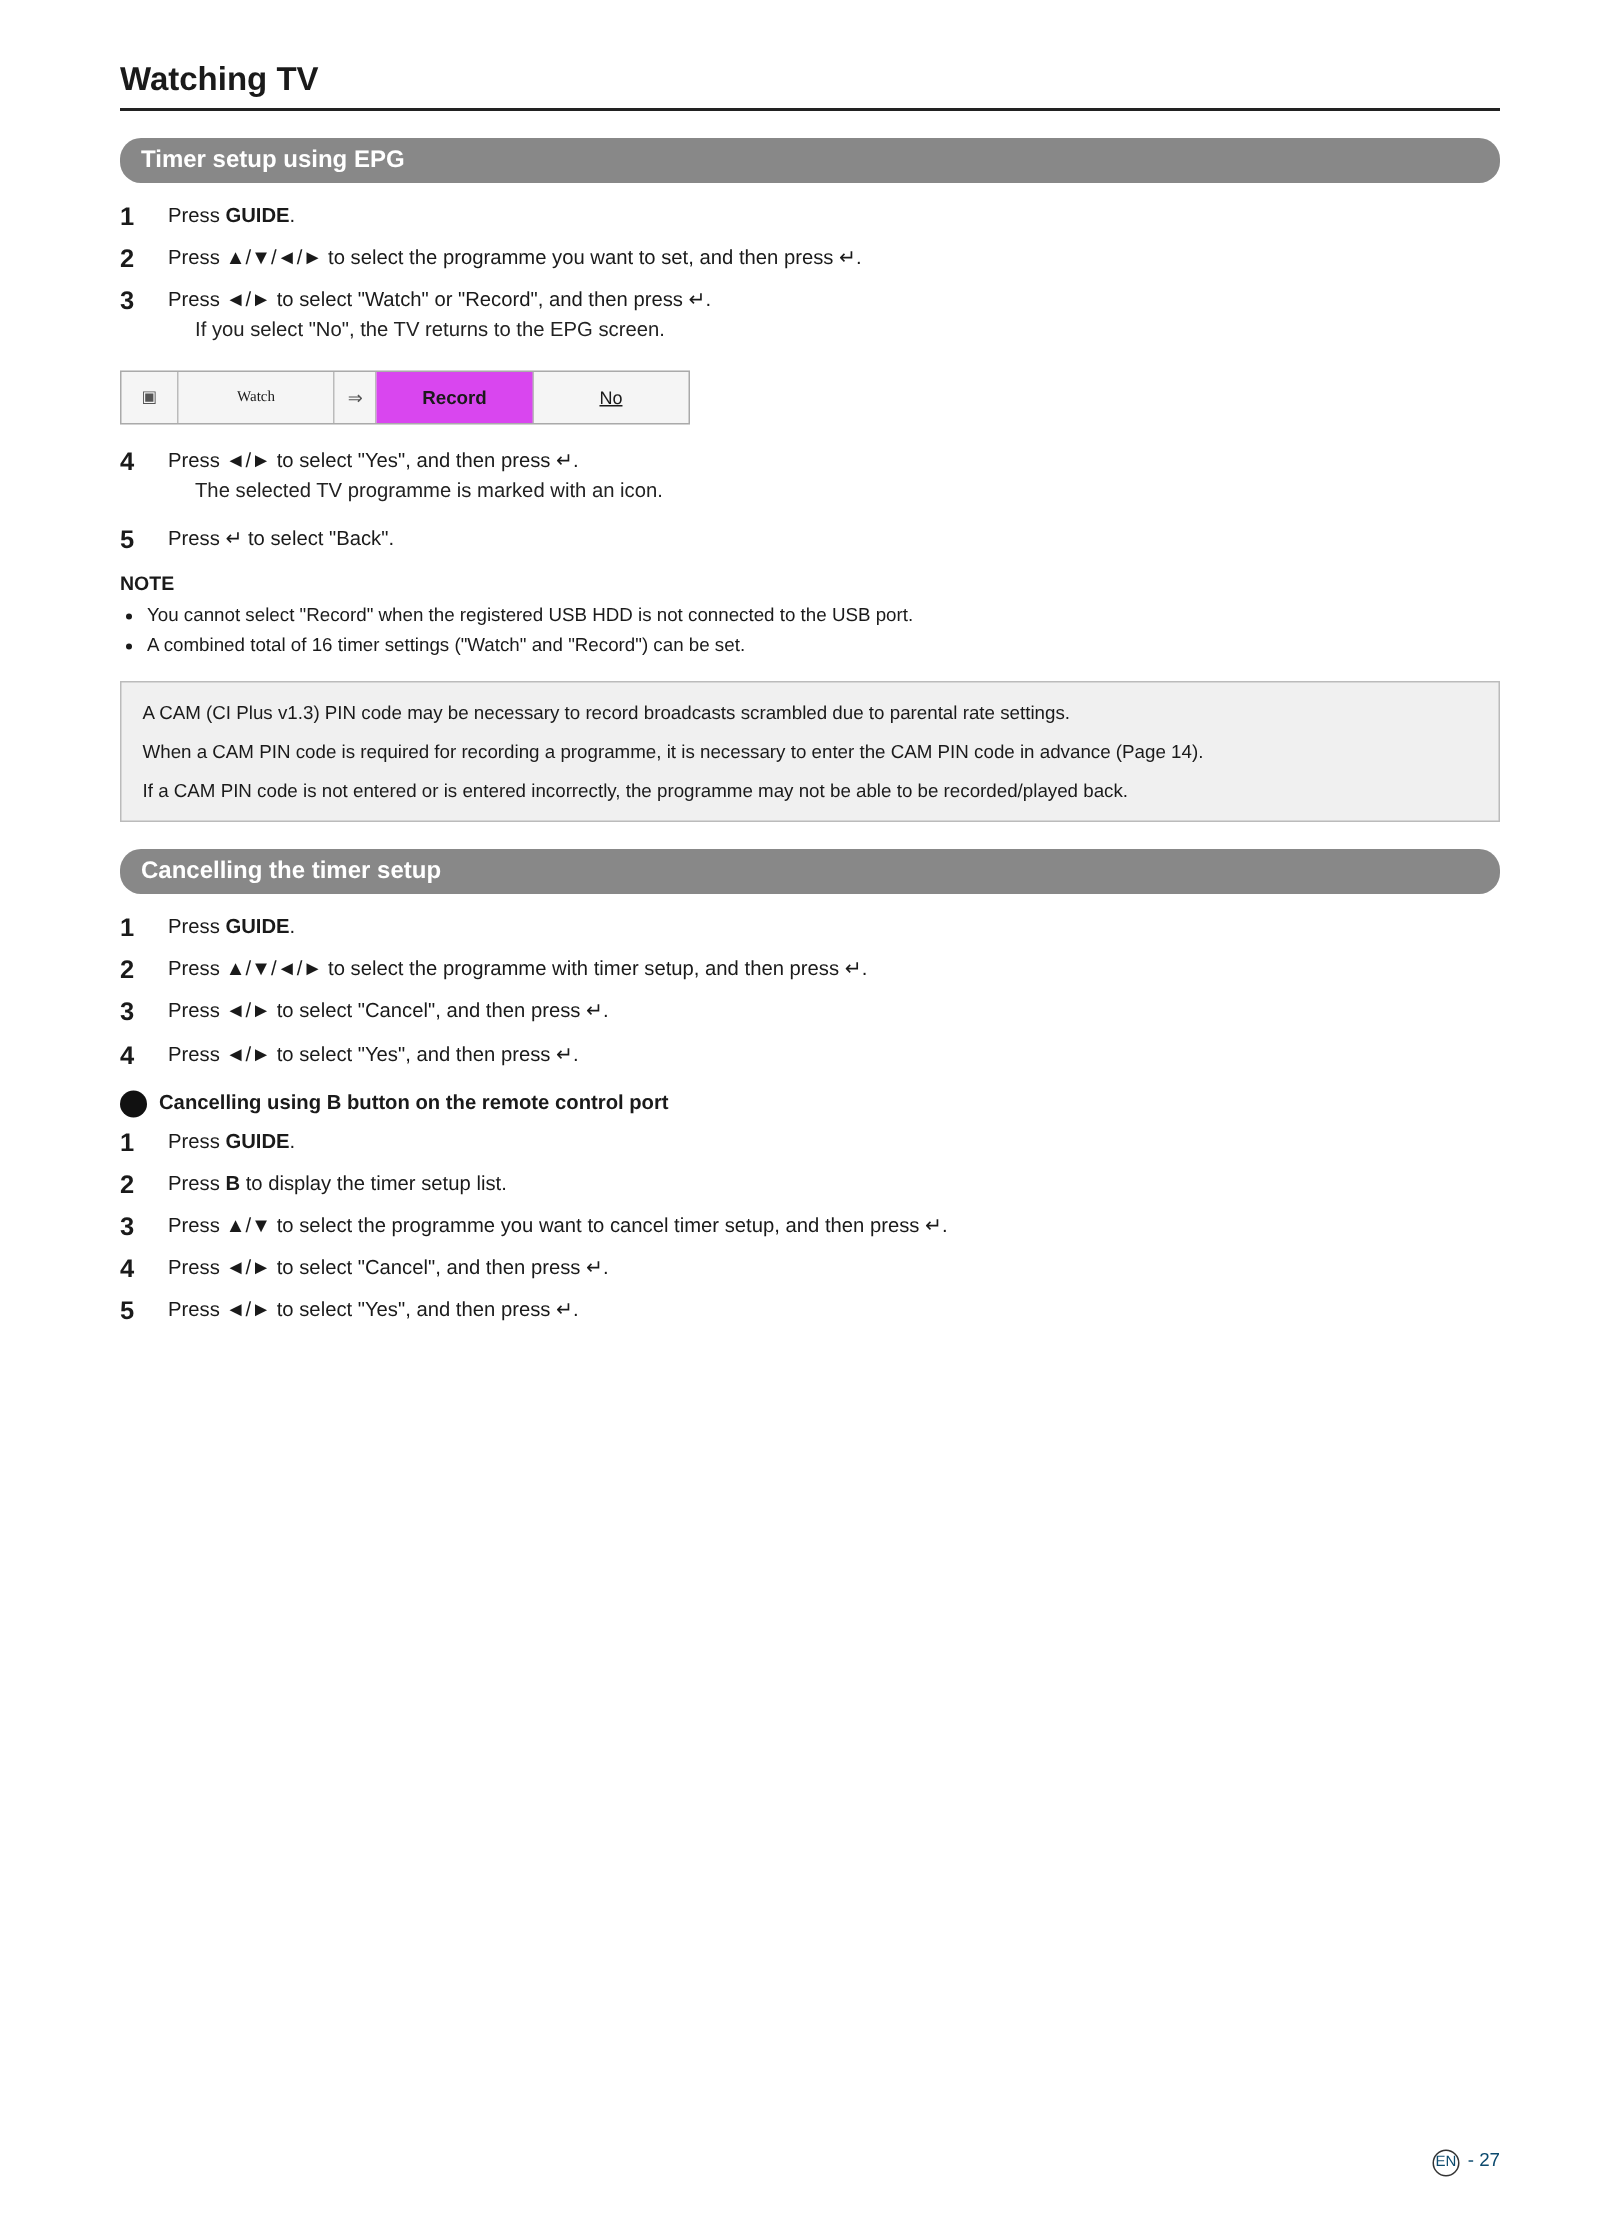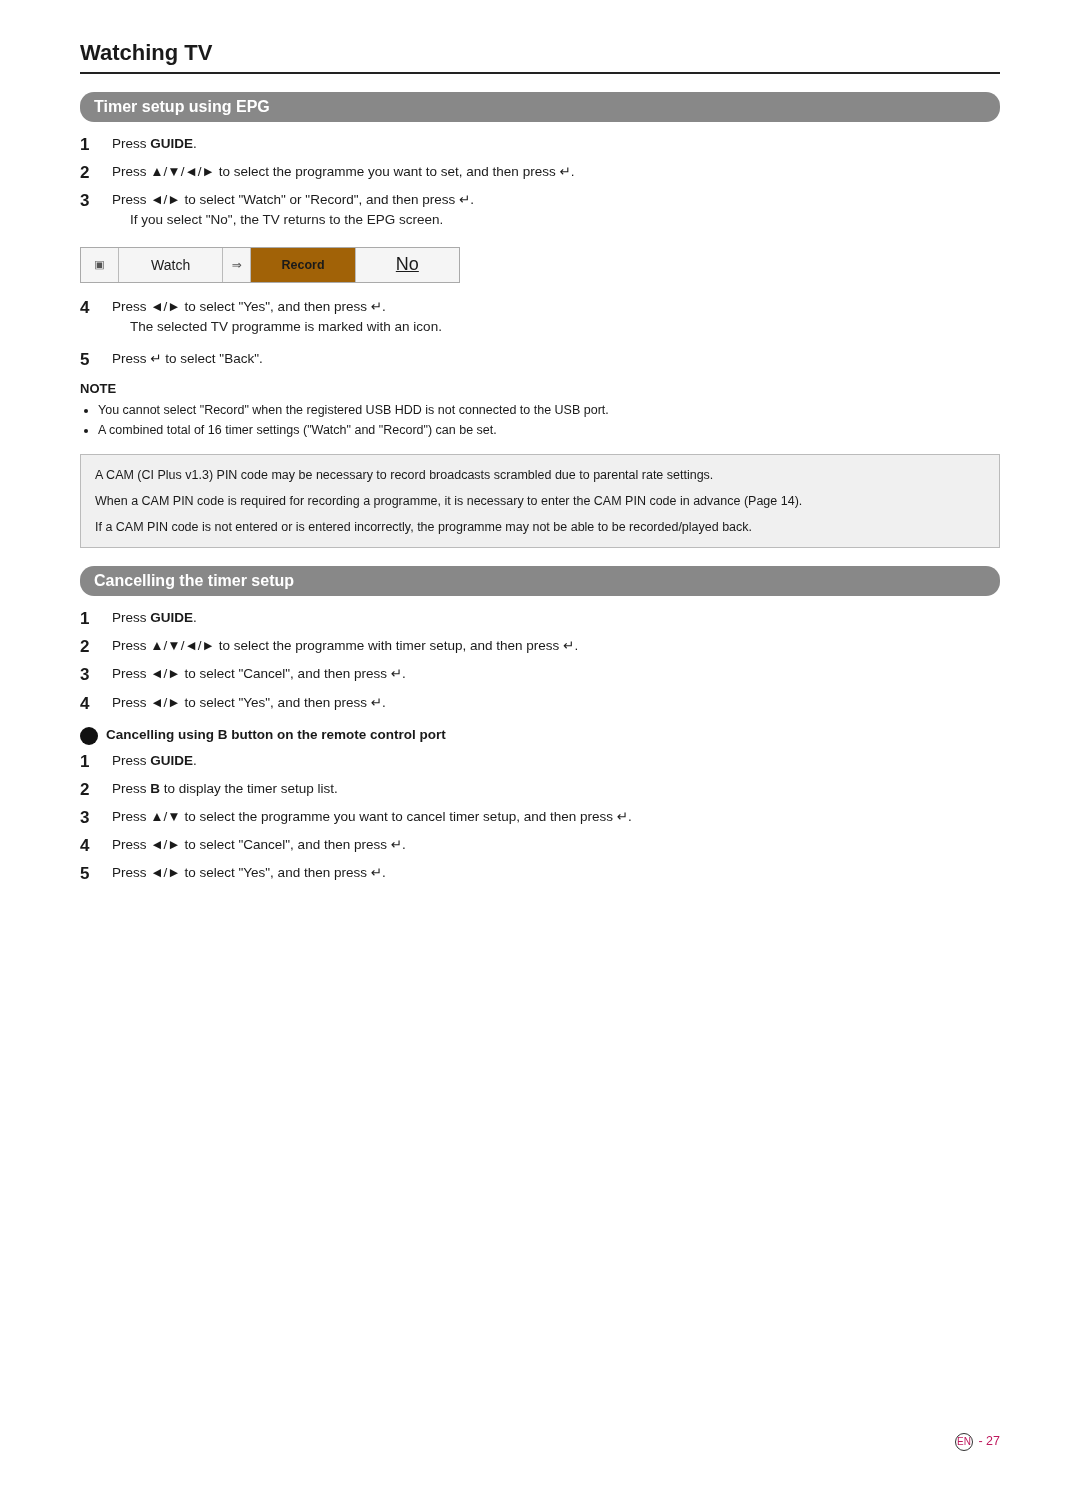--- a/index.html
+++ b/index.html
@@ -112,41 +112,42 @@
       color: #555;
       font-size: 11px;
       display: flex;
       align-items: center;
       justify-content: center;
     }
 
     .cell-watch {
       flex: 1;
       font-weight: normal;
-      font-size: 14px;
+      font-size: 10px;
+      font-family: Liberation Serif, serif;
     }
 
     .cell-arrow {
       width: 28px;
       display: flex;
       align-items: center;
       justify-content: center;
       color: #555;
     }
 
     .cell-record {
       flex: 1;
       font-weight: bold;
       font-size: 12.5px;
-      background: #a16207;
+      background: #d946ef;
     }
 
     .cell-no {
       flex: 1;
-      font-size: 18px;
+      font-size: 12px;
       text-decoration: underline;
     }
 
     
     .note-section {
       margin: 10px 0 14px 0;
     }
 
     .note-title {
       font-weight: bold;
@@ -200,21 +201,21 @@
       font-size: 13.5px;
       line-height: 1.5;
     }
 
     
     .page-footer {
       position: absolute;
       bottom: 40px;
       right: 80px;
       font-size: 12.5px;
-      color: #be185d;
+      color: #0c4a6e;
     }
 
     .page-footer-circle {
       display: inline-block;
       border: 1.5px solid #333;
       border-radius: 50%;
       width: 18px;
       height: 18px;
       line-height: 16px;
       text-align: center;

